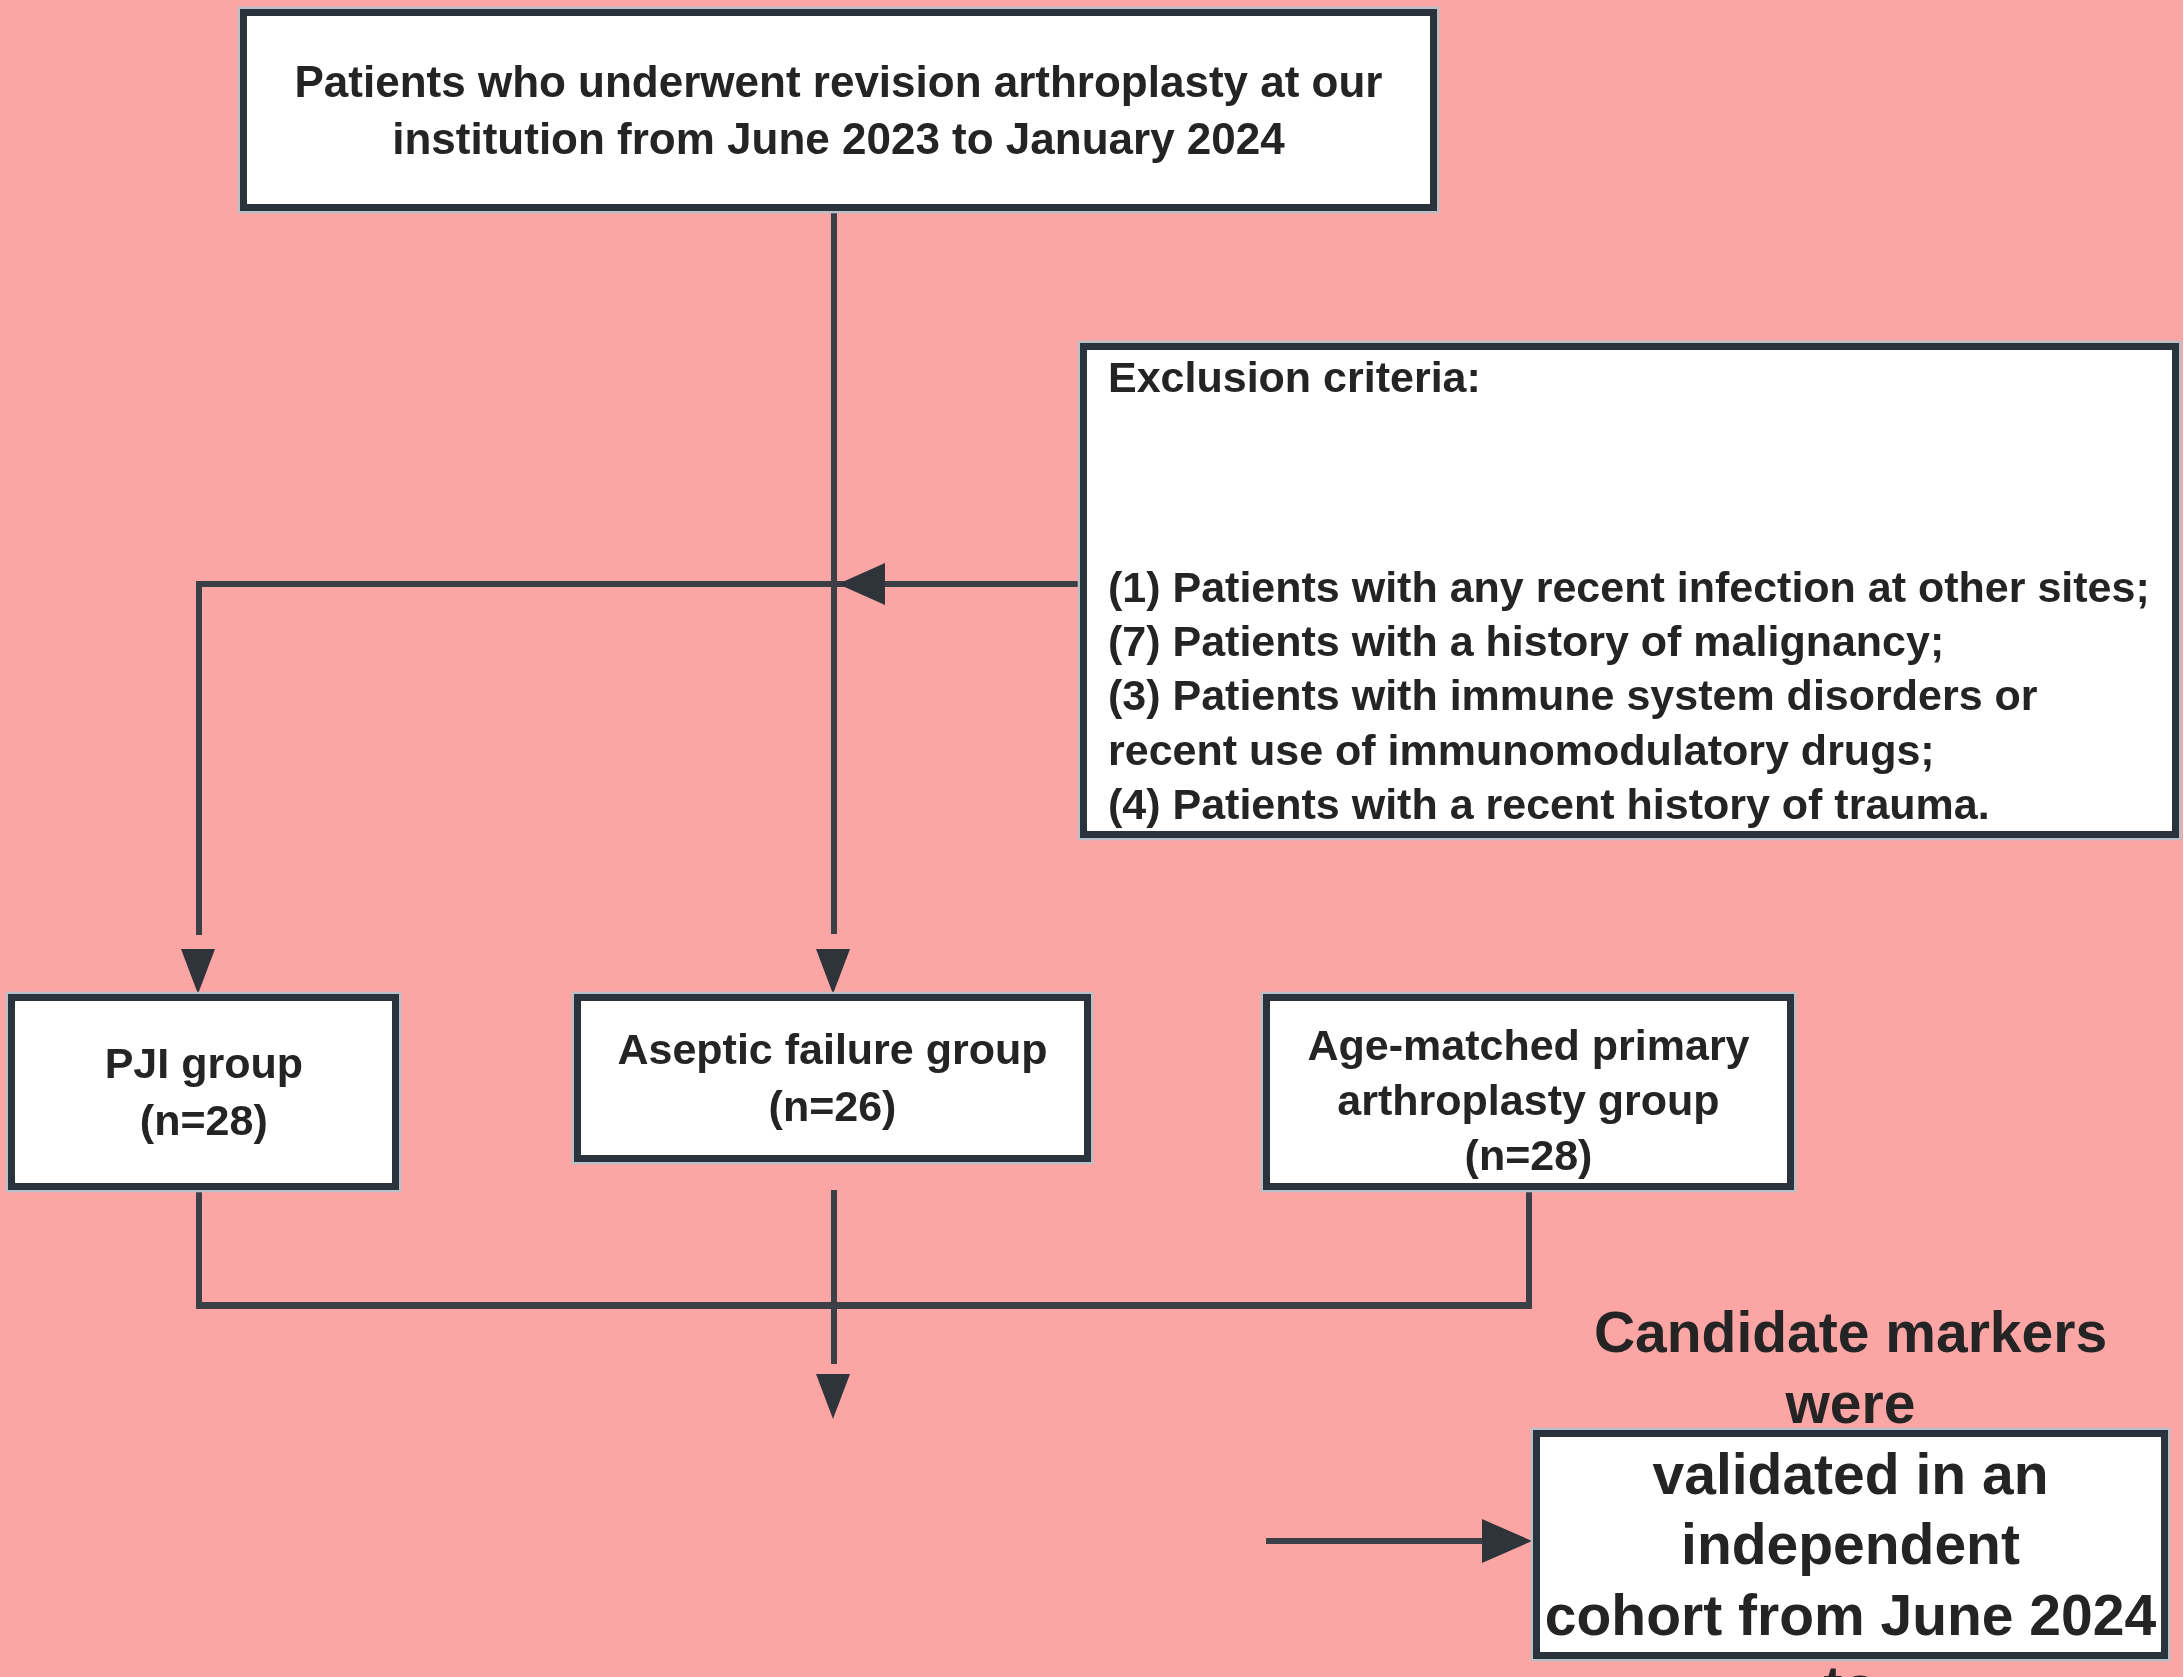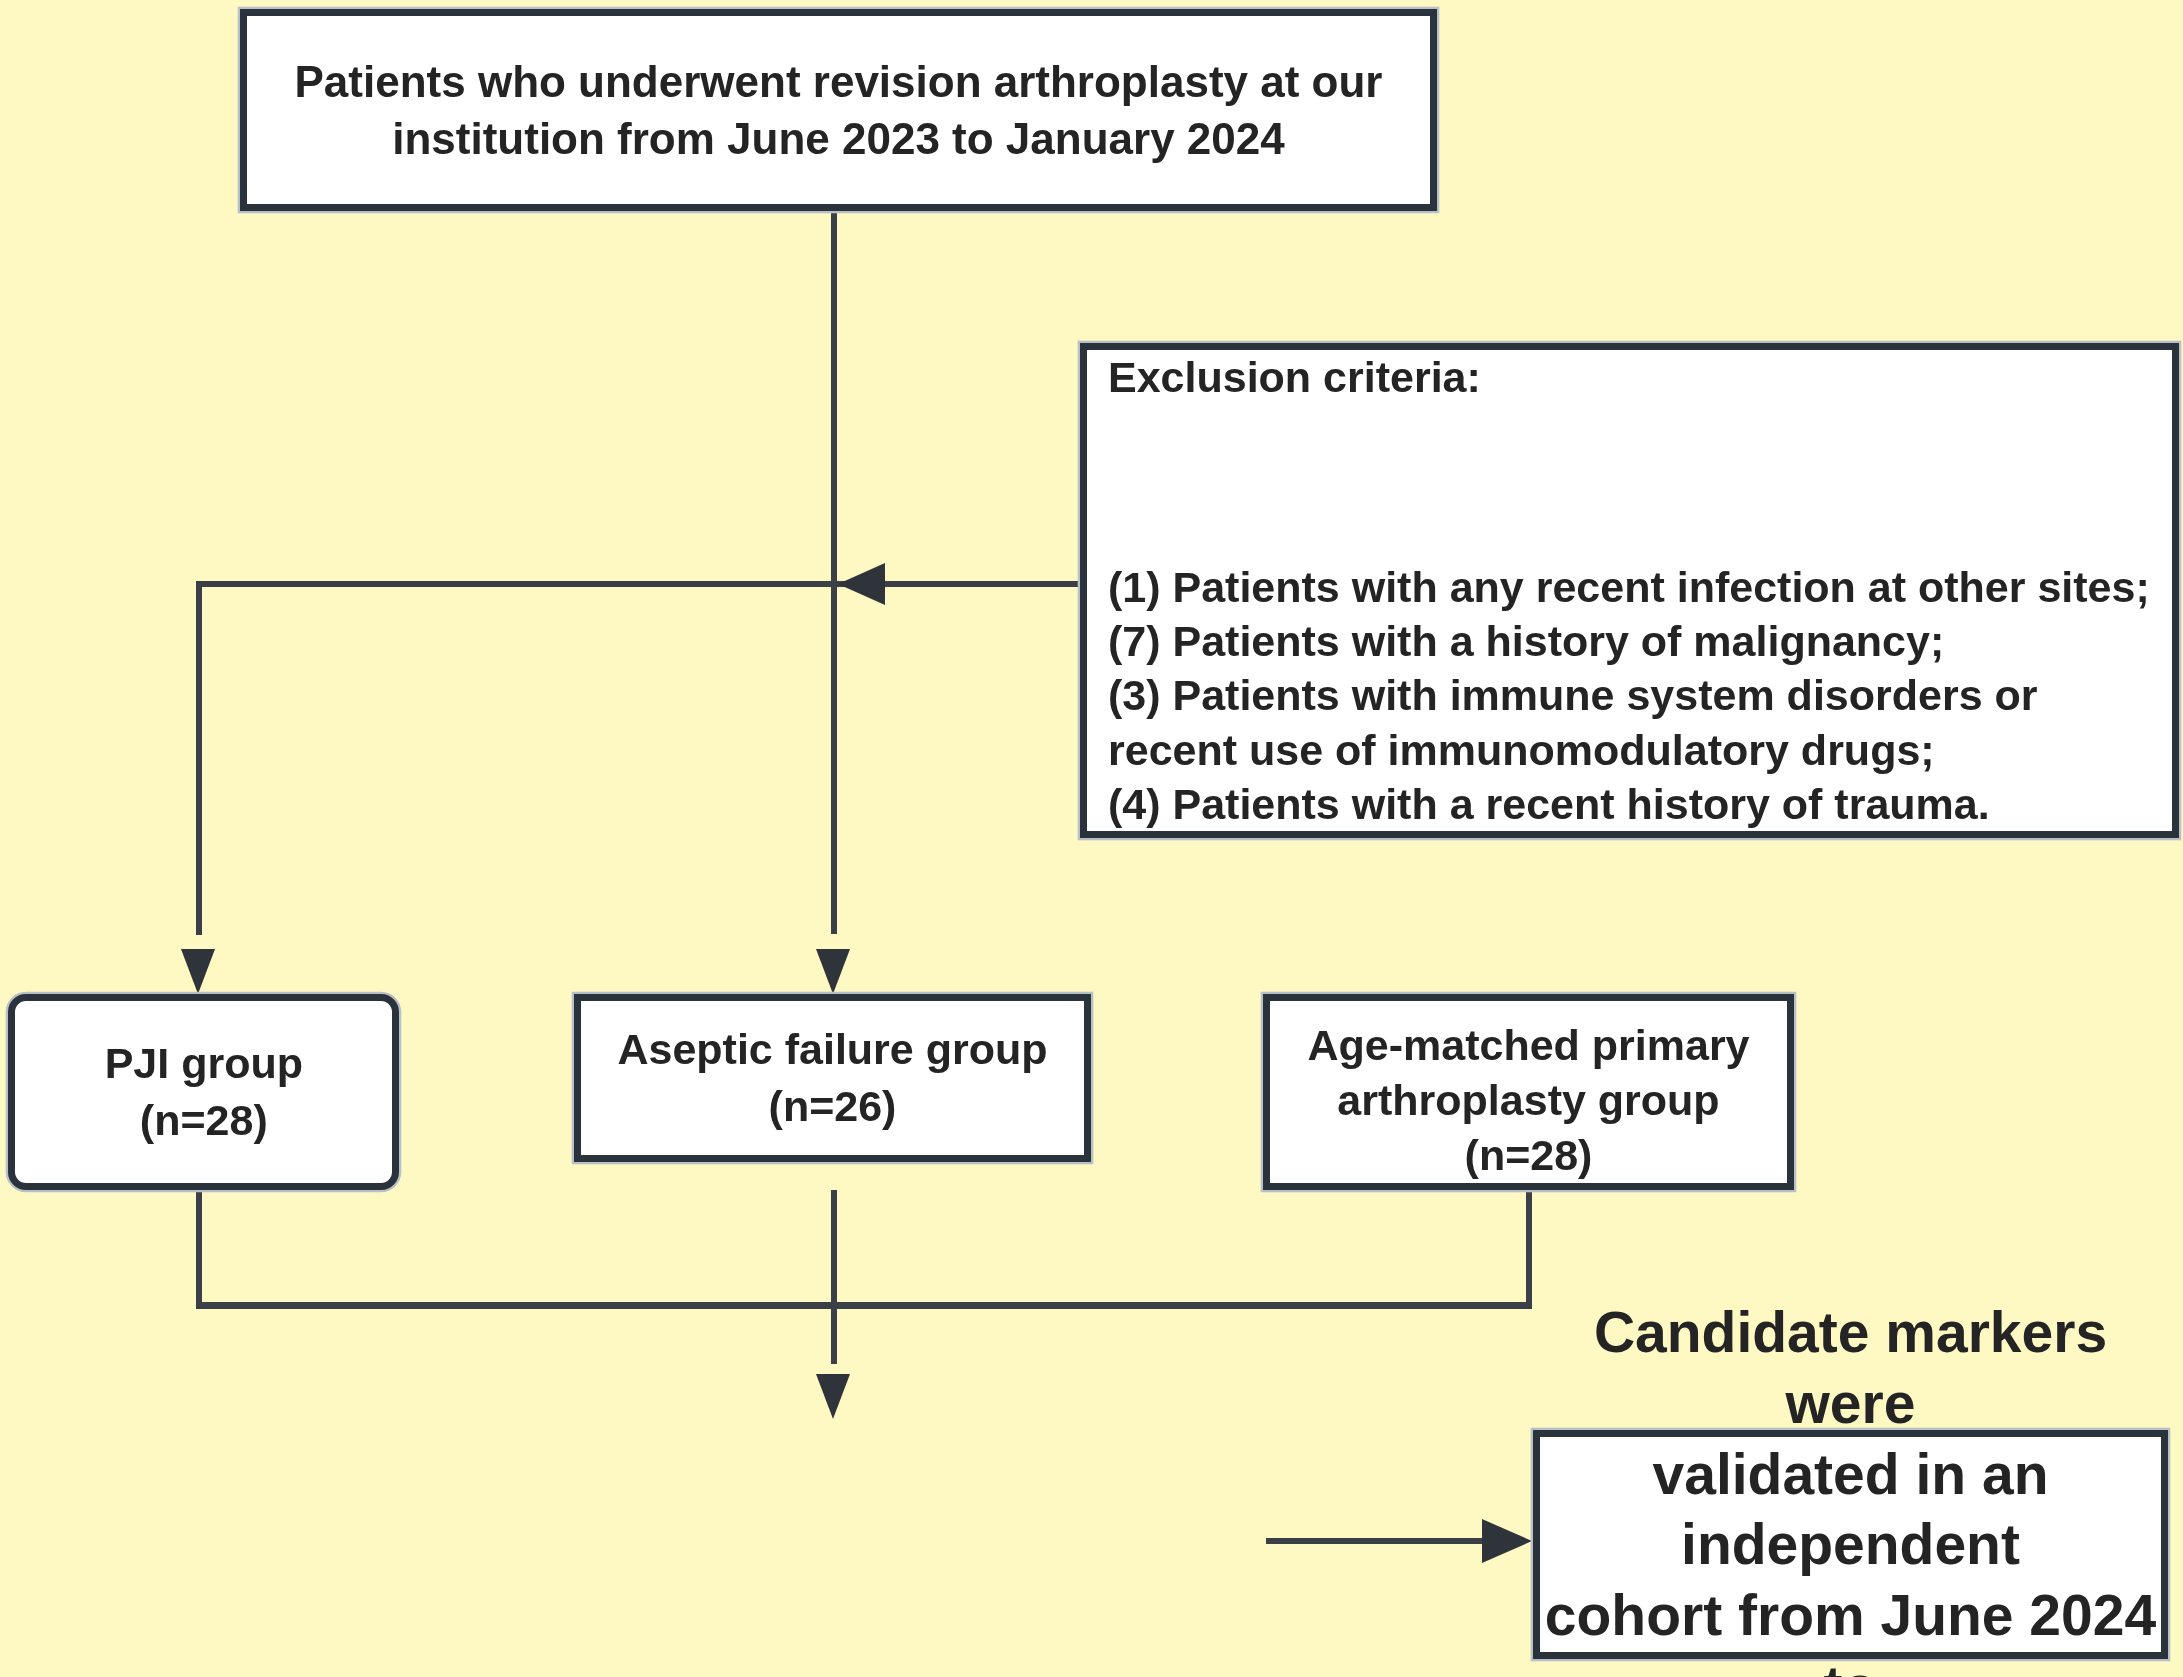--- a/index.html
+++ b/index.html
@@ -4,21 +4,21 @@
 <style>
   html, body {
     margin: 0;
     padding: 0;
     background: #ffffff;
   }
   #canvas {
     position: relative;
     width: 2183px;
     height: 1678px;
-    background: #fef9c3;
+    background: #fca5a5;
     font-family: "Liberation Sans", "DejaVu Sans", sans-serif;
     overflow: hidden;
   }
   .fbox {
     position: absolute;
     box-sizing: border-box;
     background: #ffffff;
     border: 7.4px solid #2a323c;
     display: flex;
     flex-direction: column;
@@ -27,21 +27,21 @@
     text-align: center;
     color: #242424;
     font-weight: 700;
     white-space: pre-line;
     box-shadow: 0 0 0 2.3px #b9bfc6;
   }
   #box-source      { left: 240px;  top: 9.2px;   width: 1197px; height: 202px;  font-size: 44px; line-height: 1.3; }
   #box-exclusion   { left: 1080px; top: 343px;  width: 1099px; height: 495px; font-size: 43px; line-height: 1.26;
                      align-items: flex-start; text-align: left; padding: 0 9.2px 0 21px; justify-content: space-between; }
   #box-exclusion .excl-title { margin-bottom: 5.5px; }
-  #box-pji         { left: 8.3px;   top: 994px; width: 391px;  height: 196px;  font-size: 43px; line-height: 1.32; border-radius: 18px; }
+  #box-pji         { left: 8.3px;   top: 994px; width: 391px;  height: 196px;  font-size: 43px; line-height: 1.32; }
   #box-aseptic     { left: 574px; top: 994px; width: 517px; height: 168px;  font-size: 43px; line-height: 1.32; }
   #box-agematched  { left: 1263px; top: 994px; width: 531px; height: 196px;  font-size: 43px; line-height: 1.28; justify-content: flex-end; }
   #box-detection   { left: 393px;  top: 1420px; width: 873px; height: 252px;  font-size: 43px; line-height: 1.26; }
   #box-validation  { left: 1533px; top: 1430px; width: 635px; height: 229px;  font-size: 57px; line-height: 1.24; }
 
   .excl-text { white-space: pre-line; }
 
   .line {
     position: absolute;
     background: #3b4047;

